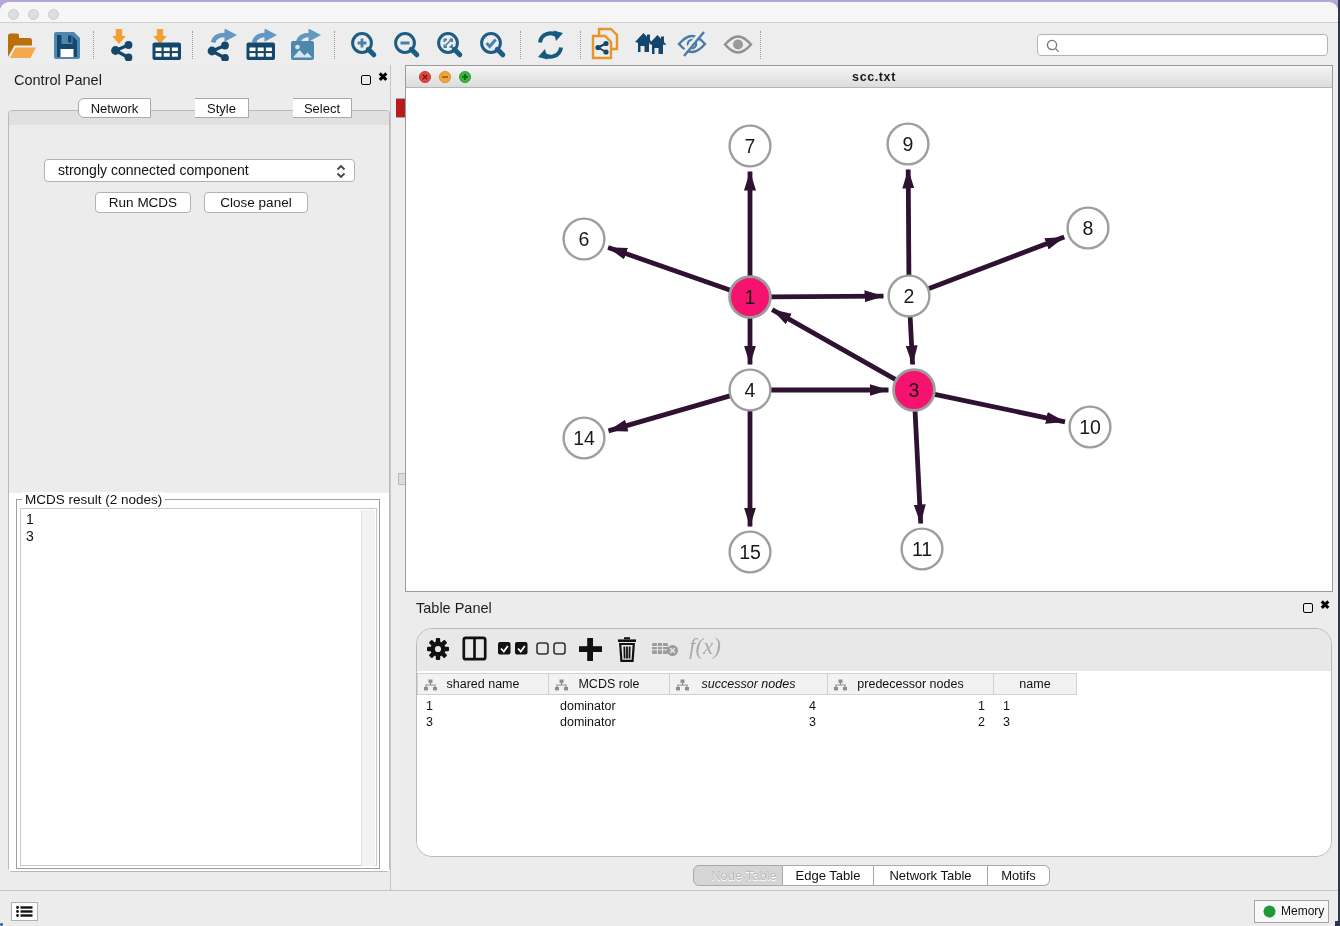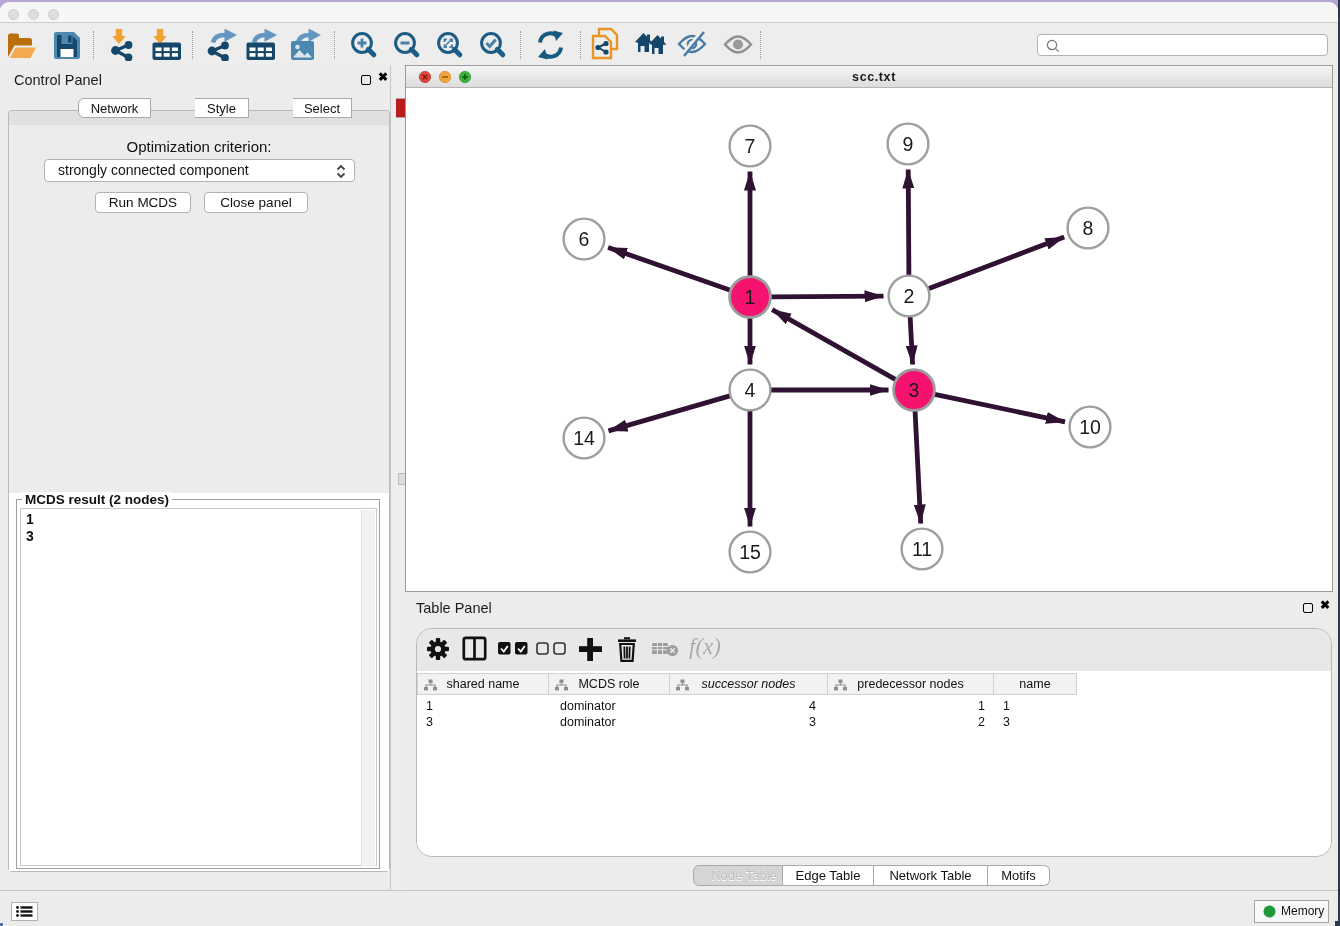--- a/index.html
+++ b/index.html
@@ -26,21 +26,21 @@
 #cp-box-top { position:absolute; left:0; top:0; width:100%; height:14px; background:#e0e0e0; border-radius:4px 4px 0 0; }
 #cp-tabs { position:absolute; left:78px; top:33px; height:20px; display:flex;gap:44px; }
 .tab { height:20px; font-size:13px; color:#111; background:#ffffff; border:1px solid #a9a9a9; border-left:none; display:flex; align-items:center; justify-content:center; }
 .tab.first { border-left:1px solid #a9a9a9; border-radius:6px 0 0 6px; }
 .tab.last { border-radius:0 6px 6px 0; }
 .tab.sel { background:#b91c1c; color:#bdbdbd; text-shadow:0 1px 0 #ffffff; }
 #opt-label { position:absolute; left:0; top:27px; width:100%; text-align:center; font-size:15px; color:#111; }
 #opt-select { position:absolute; left:35px; top:48px; width:311px; height:23px; background:#ffffff; border:1px solid #b2b2b2; border-radius:4px; font-size:14px; color:#111; line-height:21px; padding-left:13px; }
 .btn { position:absolute; height:21px; background:#ffffff; border:1px solid #b2b2b2; border-radius:4px; font-size:13.5px; color:#111; text-align:center; line-height:20px; }
 #cp-white { position:absolute; left:0px; top:382px; width:380px; height:378px; background:#ffffff; }
-#fieldset { position:absolute; left:7px; top:6px; width:364px; height:370px; border:1px solid #9f9f9f;font-weight:bold; }
+#fieldset { position:absolute; left:7px; top:6px; width:364px; height:370px; border:1px solid #9f9f9f; }
 #fs-legend { position:absolute; left:5px; top:-8px; background:#ffffff; font-size:13.5px; color:#111; padding:0 3px; }
 #fs-inner { position:absolute; left:3px; top:8px; width:357px; height:358px; border:1px solid #c9c9c9; background:#fff; font-size:14px; color:#111; line-height:17px; padding:2px 0 0 5px; }
 #fs-scroll { position:absolute; right:1px; top:1px; width:14px; height:356px; background:#f2f2f2; border-left:1px solid #e0e0e0; }
 
 #netwin { left:405px; top:63px; width:928px; height:527px; background:#ffffff; border:1px solid #9b9b9b; }
 #netbar { position:absolute; left:0; top:0; width:100%; height:22px; background:linear-gradient(#f5f5f5,#dcdcdc); border-bottom:1px solid #b5b5b5; }
 #net-title { position:absolute; top:4px; left:5px; width:100%; text-align:center; font-size:12.5px; font-weight:bold; color:#1a1a1a; letter-spacing:0.6px; }
 
 #tpanel { left:406px; top:590px; width:932px; height:298px; background:#ececec; }
 #tp-title { position:absolute; left:10px; top:8px; font-size:14.5px; color:#1c1c1c; }
@@ -210,21 +210,20 @@
       </svg>
     </div>
   </div>
 
   <div class="abs" id="cpanel">
     <div id="cp-title">Control Panel</div>
     <div class="float-ico" style="left:361px; top:10px;"></div>
     <div class="close-x" style="left:378px; top:5px;">✖</div>
     <div id="cp-box">
       <div id="cp-box-top"></div>
-      <div id="opt-label">Optimization criterion:</div>
       <div id="opt-select">strongly connected component
         <svg width="12" height="15" style="position:absolute;right:7px;top:4px;" viewBox="0 0 12 15">
           <path d="M2.5,5.5 L6,2 L9.5,5.5" fill="none" stroke="#444" stroke-width="1.8"></path>
           <path d="M2.5,9.5 L6,13 L9.5,9.5" fill="none" stroke="#444" stroke-width="1.8"></path>
         </svg>
       </div>
       <div class="btn" style="left:86px; top:81px; width:96px;">Run MCDS</div>
       <div class="btn" style="left:195px; top:81px; width:104px;">Close panel</div>
       <div id="cp-white">
         <div id="fieldset">

